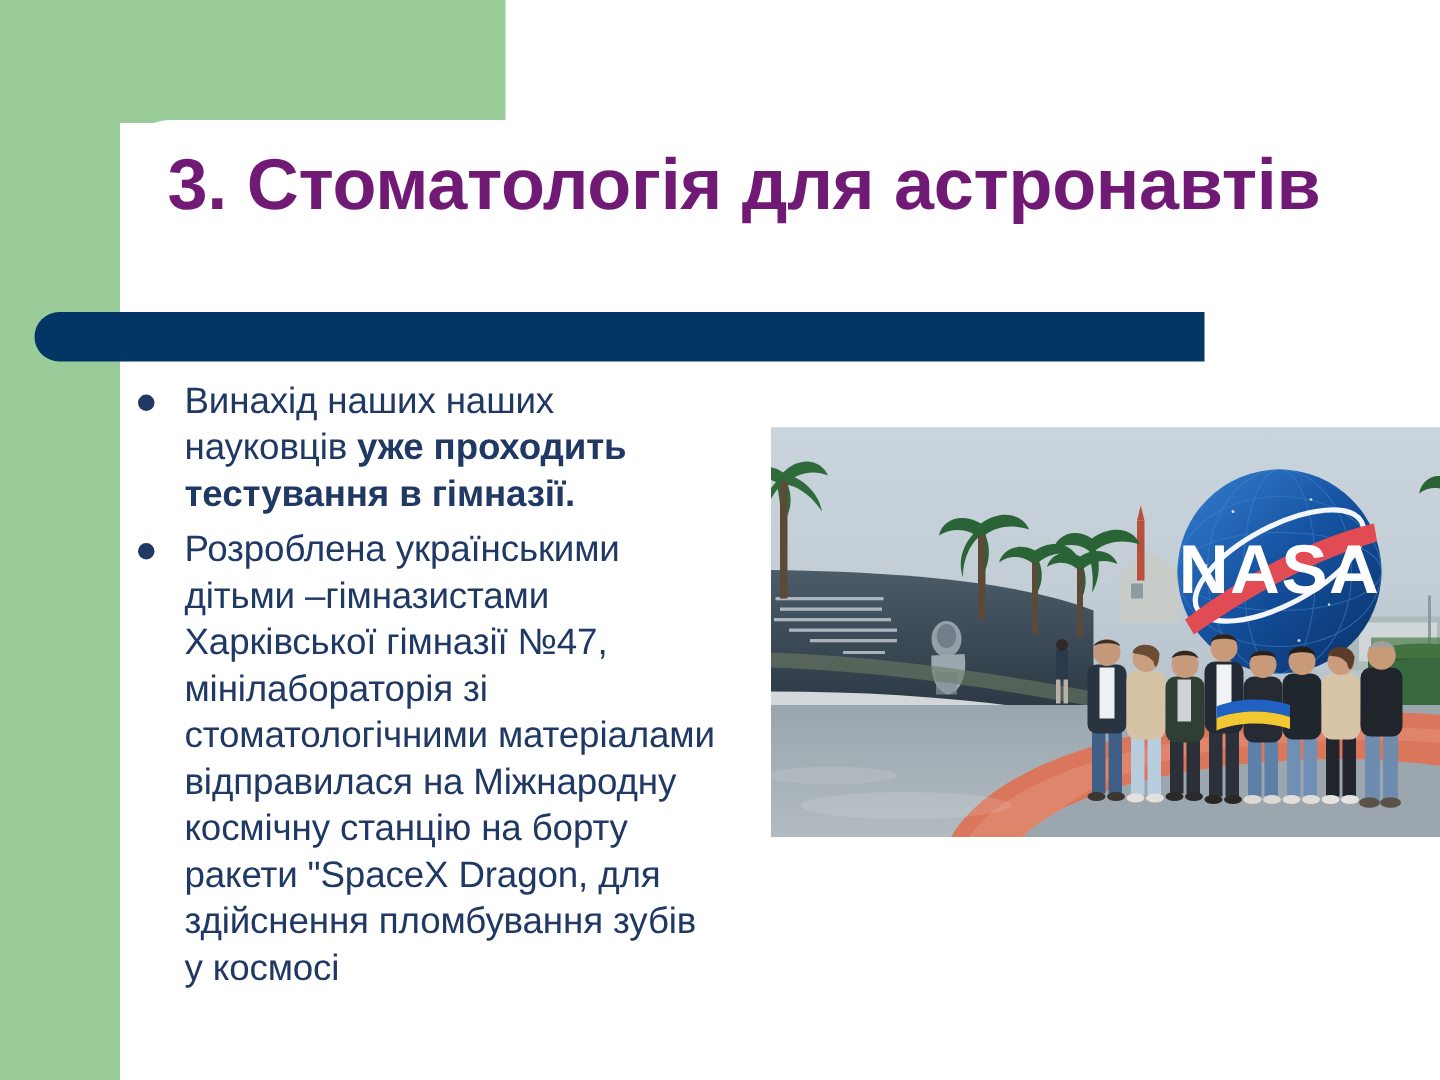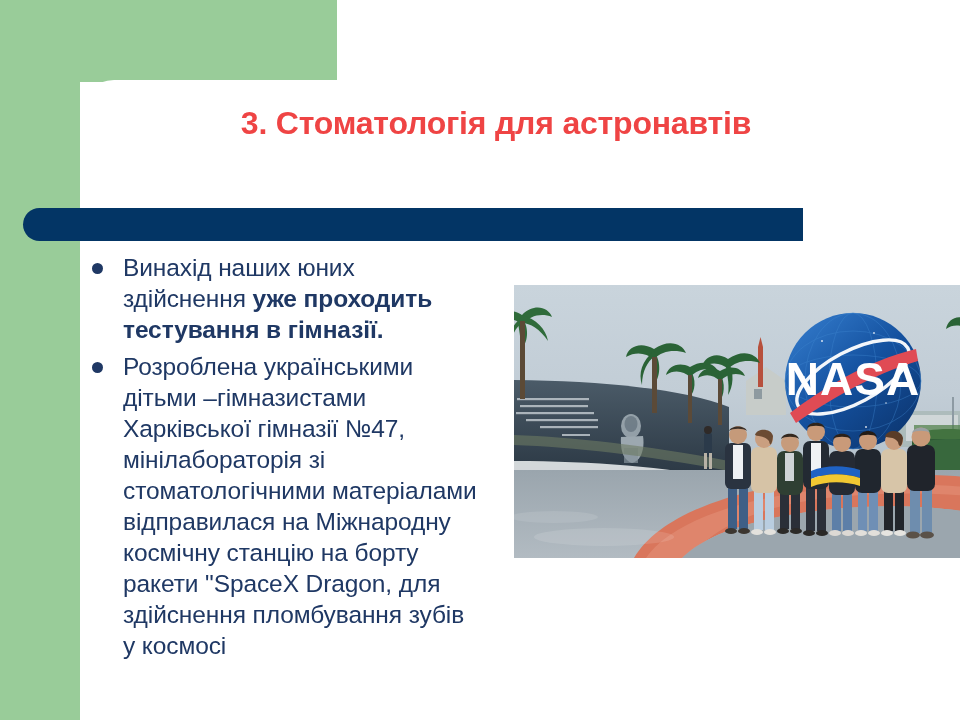--- a/index.html
+++ b/index.html
@@ -61,24 +61,24 @@
   
   .title {
     position: absolute;
     left: 96px;
     top: 92px;
     width: 800px;
     height: 62px;
     display: flex;
     align-items: center;
     justify-content: center;
-    color: #ef4444;
+    color: #701a75;
     font-family: "Liberation Sans", sans-serif;
     font-weight: bold;
-    font-size: 32px;
+    font-size: 48px;
     letter-spacing: -0.2px;
     white-space: nowrap;
   }
 
   
   .body-block {
     position: absolute;
     left: 92px;
     top: 252px;
     width: 390px;
@@ -129,21 +129,21 @@
   <div class="green-left-column"></div>
   <div class="white-panel"></div>
   <div class="navy-bar"></div>
 
   <div class="title">3. Стоматологія для астронавтів</div>
 
   <div class="body-block">
 
     <div class="bullet-row">
       <span class="bullet-dot"></span>
-      <div class="bullet-text"><span>Винахід наших юних здійснення </span><b>уже проходить тестування в гімназії.</b></div>
+      <div class="bullet-text"><span>Винахід наших наших науковців </span><b>уже проходить тестування в гімназії.</b></div>
     </div>
 
     <div class="bullet-row">
       <span class="bullet-dot"></span>
       <div class="bullet-text"> Розроблена українськими дітьми –гімназистами Харківської гімназії №47, мінілабораторія зі стоматологічними матеріалами відправилася на Міжнародну космічну станцію на борту ракети "SpaceX Dragon, для здійснення пломбування зубів у космосі</div>
     </div>
 
   </div>
 
   <div class="photo">

